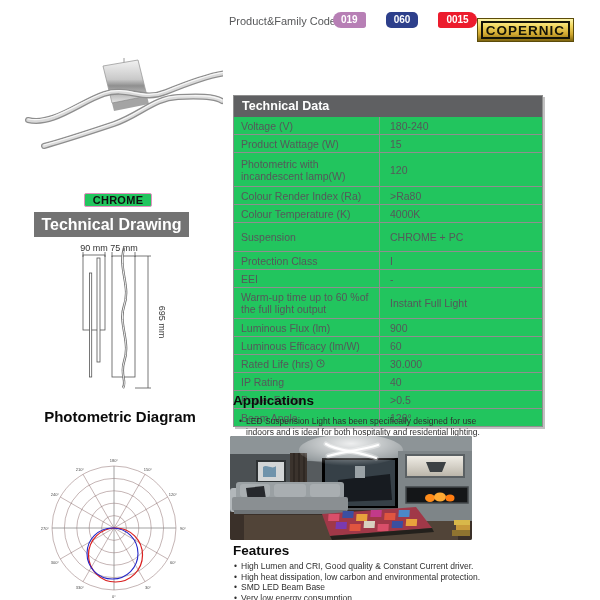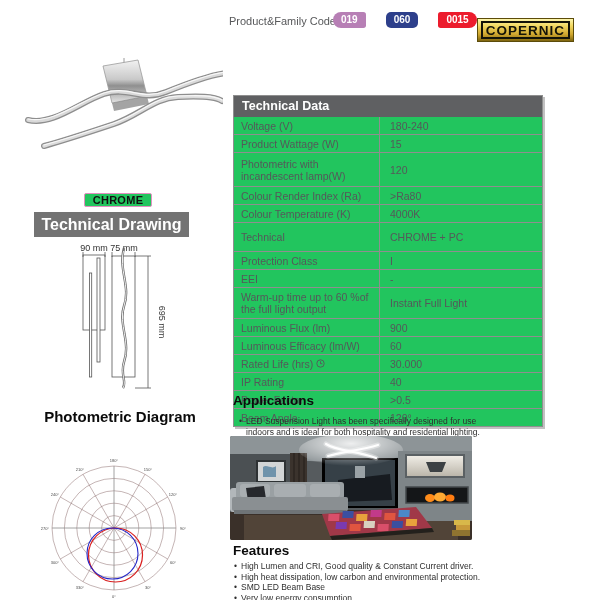--- a/index.html
+++ b/index.html
@@ -179,21 +179,21 @@
     </div>
     <div class="trow">
       <div class="cell-l">Colour Render Index (Ra)</div>
       <div class="cell-v">&gt;Ra80</div>
     </div>
     <div class="trow">
       <div class="cell-l">Colour Temperature (K)</div>
       <div class="cell-v">4000K</div>
     </div>
     <div class="trow h28">
-      <div class="cell-l">Technical</div>
+      <div class="cell-l">Suspension</div>
       <div class="cell-v">CHROME + PC</div>
     </div>
     <div class="trow">
       <div class="cell-l">Protection Class</div>
       <div class="cell-v">I</div>
     </div>
     <div class="trow">
       <div class="cell-l">EEI</div>
       <div class="cell-v">-</div>
     </div>

